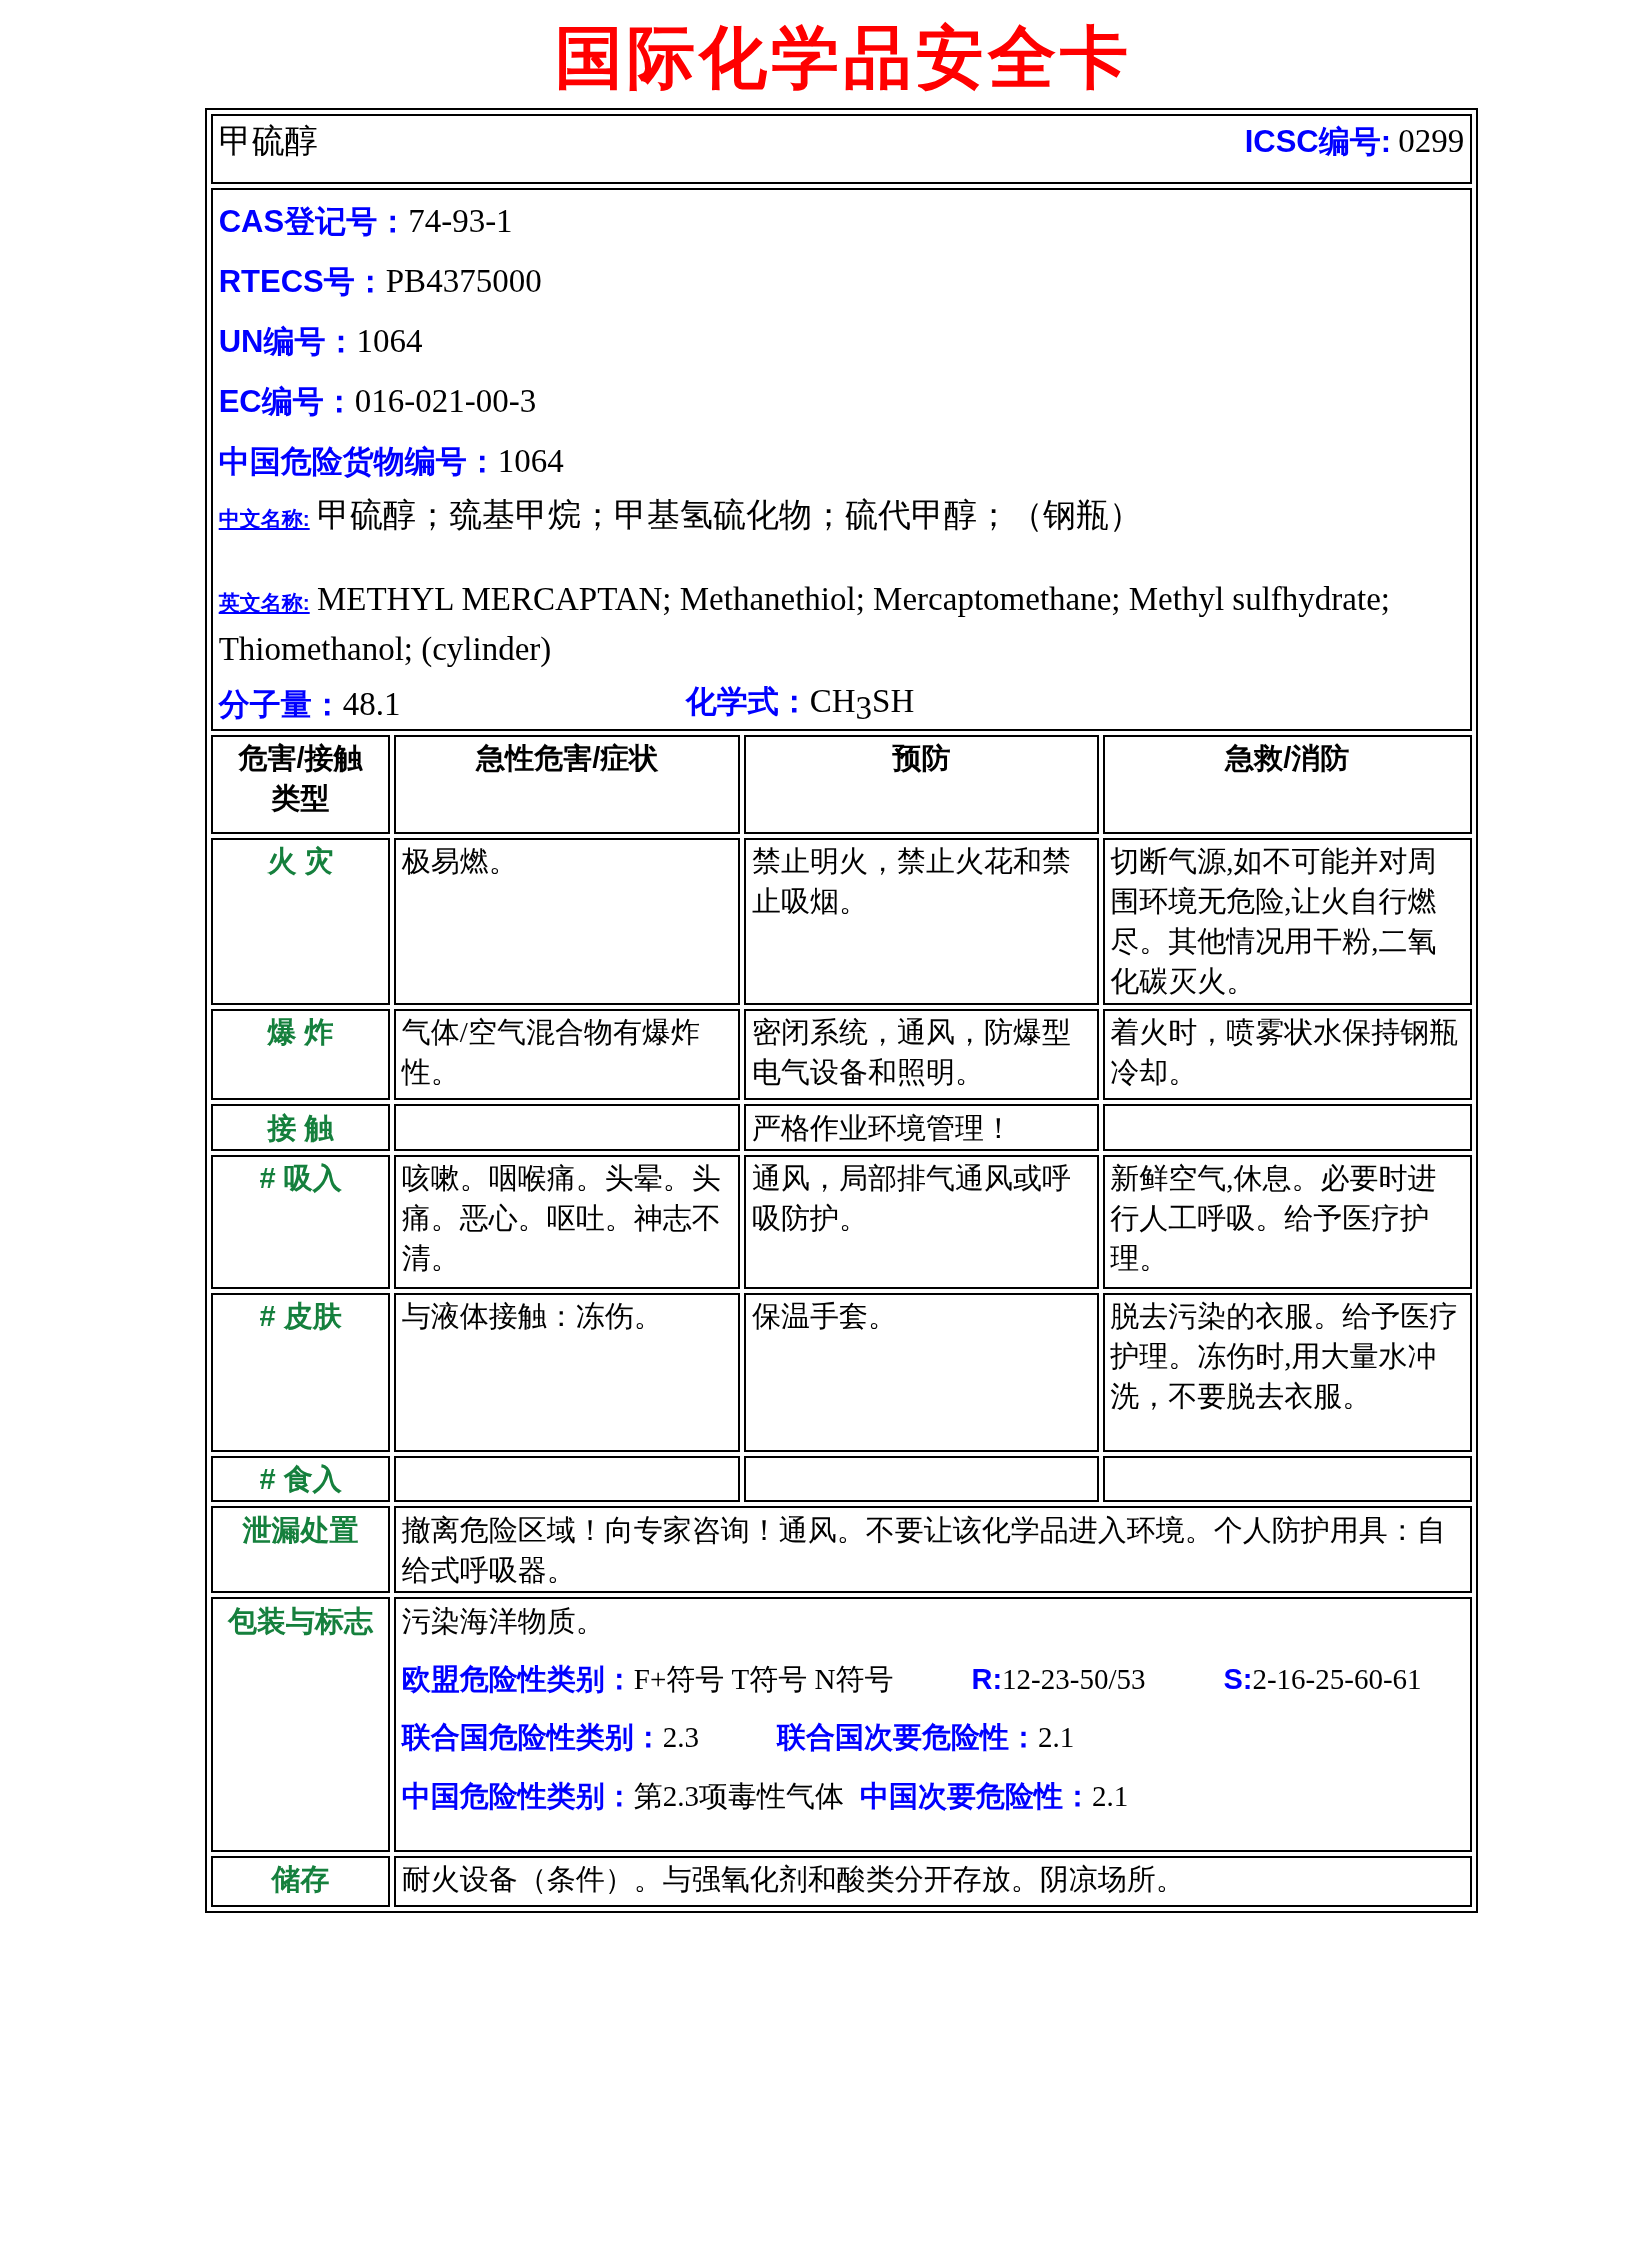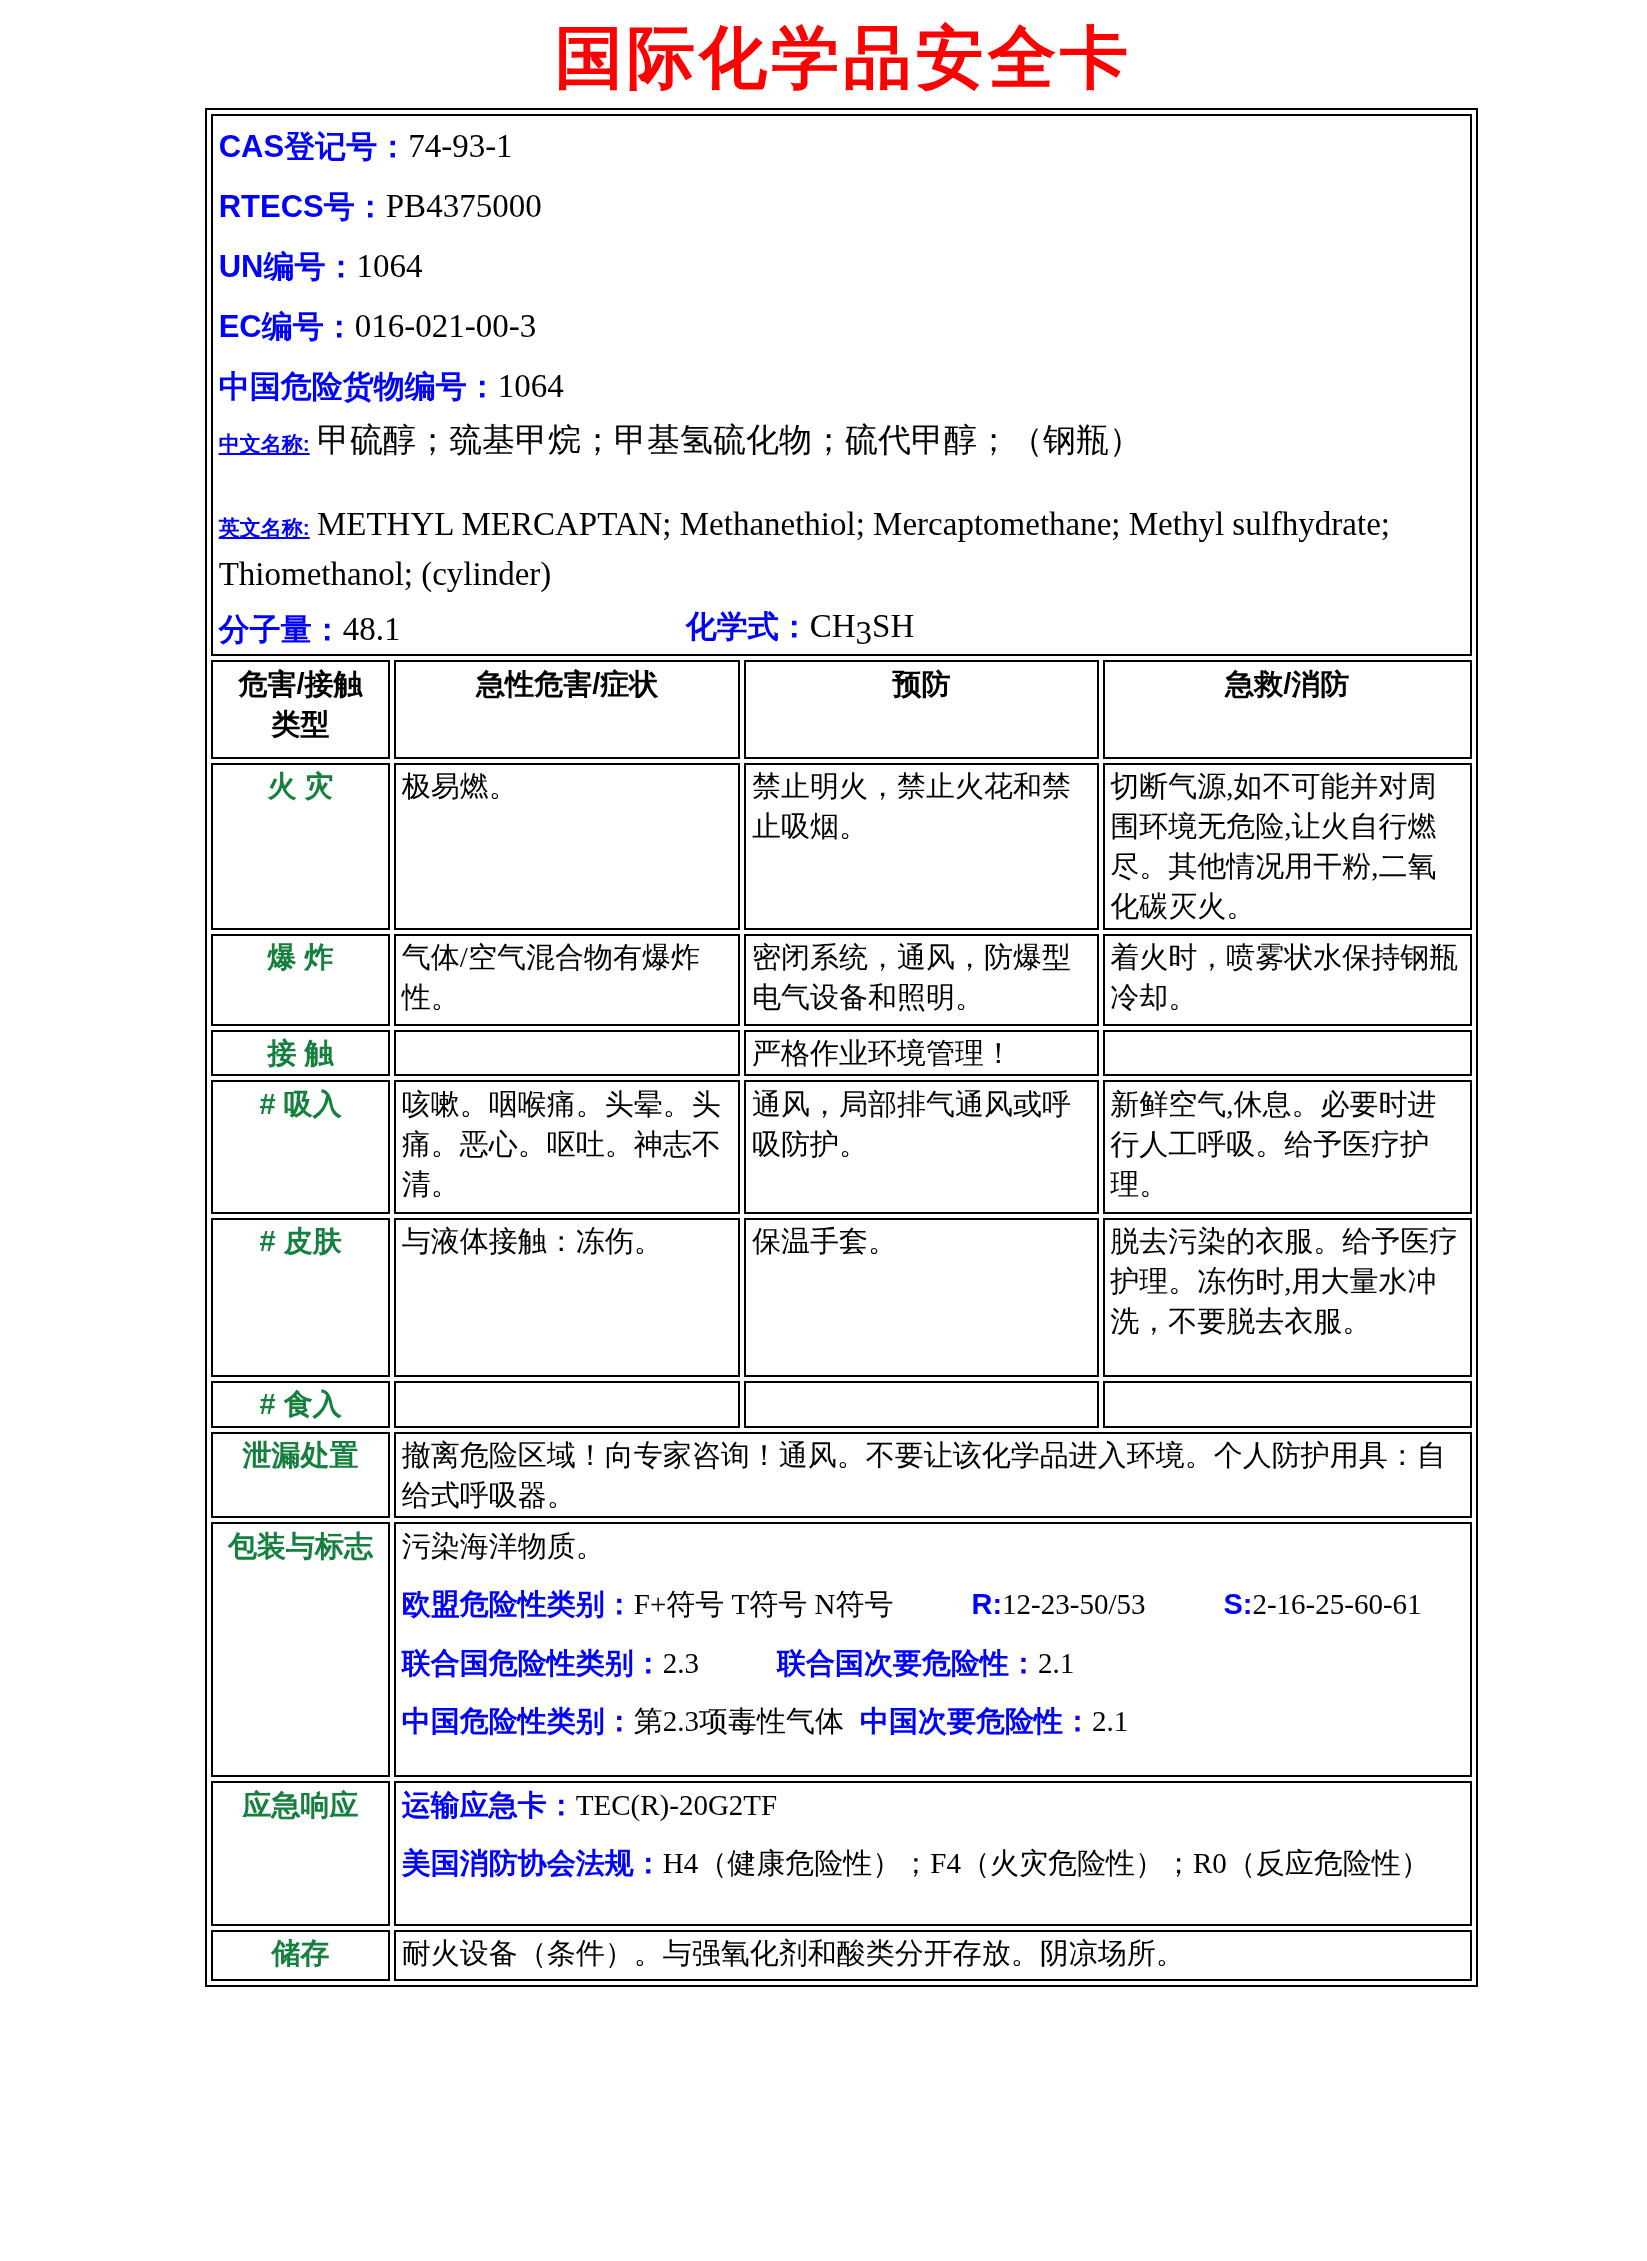--- a/index.html
+++ b/index.html
@@ -54,20 +54,31 @@
 
 <table class="card">
   <colgroup>
     <col style="width:177px">
         <col style="width:342px">
         <col style="width:350px">
         <col style="width:365px">
   </colgroup>
 
   <tbody>
+        <tr>
+    <td colspan="4" style="height:64px;">
+      <div class="head-flex">
+        <span class="substance">甲硫醇</span>
+        <span class="icsc">
+          <span class="lbl">ICSC编号:</span>
+          <span class="num">0299</span>
+        </span>
+      </div>
+    </td>
+  </tr>
 
   <tr>
     <td colspan="4" style="height:351px;">
       <div class="info-top">
         <div class="ids">
           <div class="line">
             <span class="lbl">CAS登记号：</span><span class="val">74-93-1</span>
           </div>
           <div class="line">
             <span class="lbl">RTECS号：</span><span class="val">PB4375000</span>
@@ -165,27 +176,20 @@
   <tr>
     <td class="rowlabel" style="height:248px;">包装与标志</td>
     <td colspan="3" class="sect">
       <p>污染海洋物质。</p>
       <p><span class="lbl">欧盟危险性类别：</span><span>F+符号 T符号 N符号</span><span class="lbl gapXL">R:</span><span>12-23-50/53</span><span class="lbl gapXL">S:</span><span>2-16-25-60-61</span></p>
       <p><span class="lbl">联合国危险性类别：</span><span>2.3</span><span class="lbl gapXL">联合国次要危险性：</span><span>2.1</span></p>
       <p><span class="lbl">中国危险性类别：</span><span>第2.3项毒性气体</span><span class="lbl gapL">中国次要危险性：</span><span>2.1</span></p>
     </td>
   </tr>
 
-  <tr>
-    <td class="rowlabel" style="height:138px;">应急响应</td>
-    <td colspan="3" class="sect">
-      <p><span class="lbl">运输应急卡：</span><span>TEC(R)-20G2TF</span></p>
-      <p><span class="lbl">美国消防协会法规：</span><span>H4（健康危险性）；F4（火灾危险性）；R0（反应危险性）</span></p>
-    </td>
-  </tr>
 
   <tr>
     <td class="rowlabel" style="height:44px;">储存</td>
     <td colspan="3" class="sect">
       <p>耐火设备（条件）。与强氧化剂和酸类分开存放。阴凉场所。</p>
     </td>
   </tr>
 </tbody>
     </table>
 

